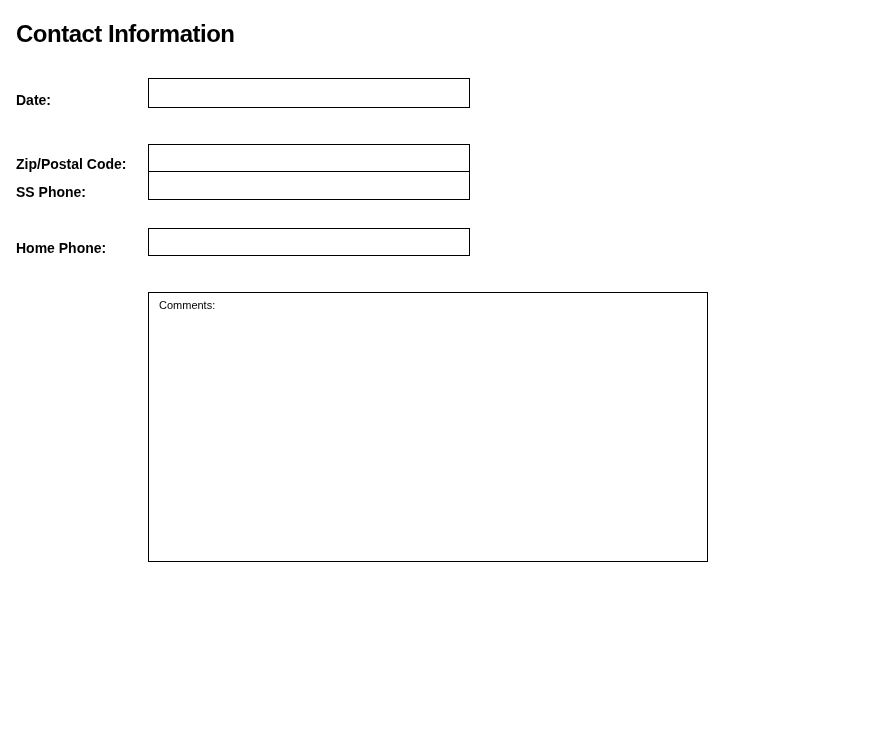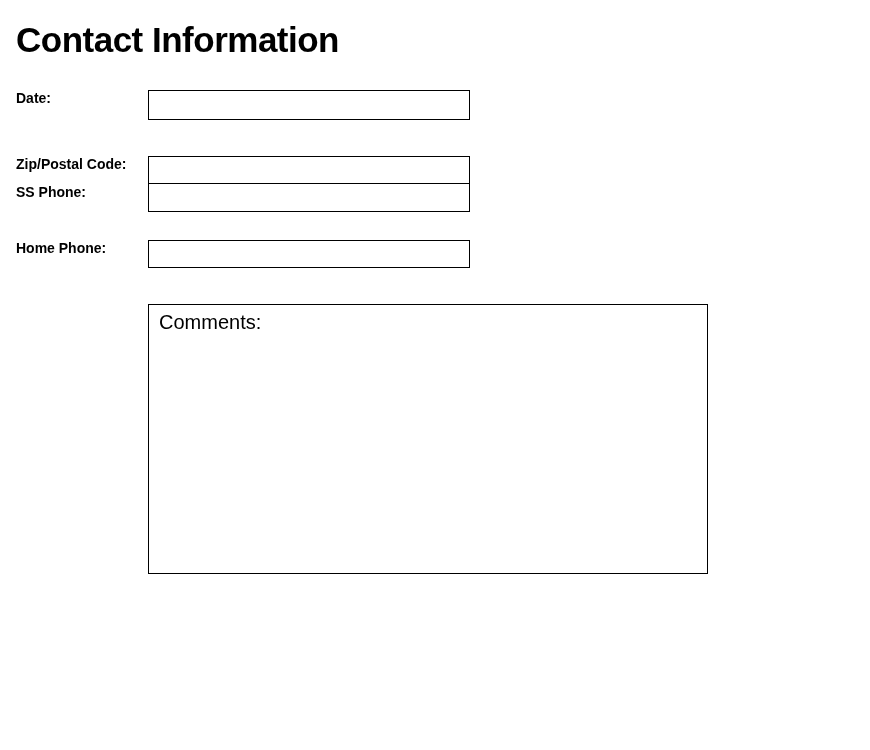--- a/index.html
+++ b/index.html
@@ -9,28 +9,28 @@
     }
     body {
       font-family: Arial, Helvetica, sans-serif;
       background: #ffffff;
       width: 870px;
       height: 750px;
       padding: 20px 16px;
       color: #000;
     }
     h1 {
-      font-size: 35px;
+      font-size: 24px;
       font-weight: 700;
       margin-bottom: 30px;
       letter-spacing: -0.5px;
     }
     .form-row {
       display: flex;
-      align-items: flex-start;
+      align-items: flex-end;
     }
     .label-cell {
       width: 132px;
       font-size: 14px;
       font-weight: 700;
       flex-shrink: 0;
     }
     .input-cell {
       border: 1px solid #000;
       height: 28px;
@@ -55,21 +55,21 @@
     .group-phone {
       margin-bottom: 36px;
       margin-top: 12px;
     }
     .comments-area {
       margin-left: 132px;
       width: 560px;
       height: 270px;
       border: 1px solid #000;
       padding: 6px 10px;
-      font-size: 20px;
+      font-size: 11px;
       font-weight: 400;
     }
   </style>
 </head>
 <body>
 
 <h1>Contact Information</h1>
 
 <div class="group-date">
   <div class="form-row">

